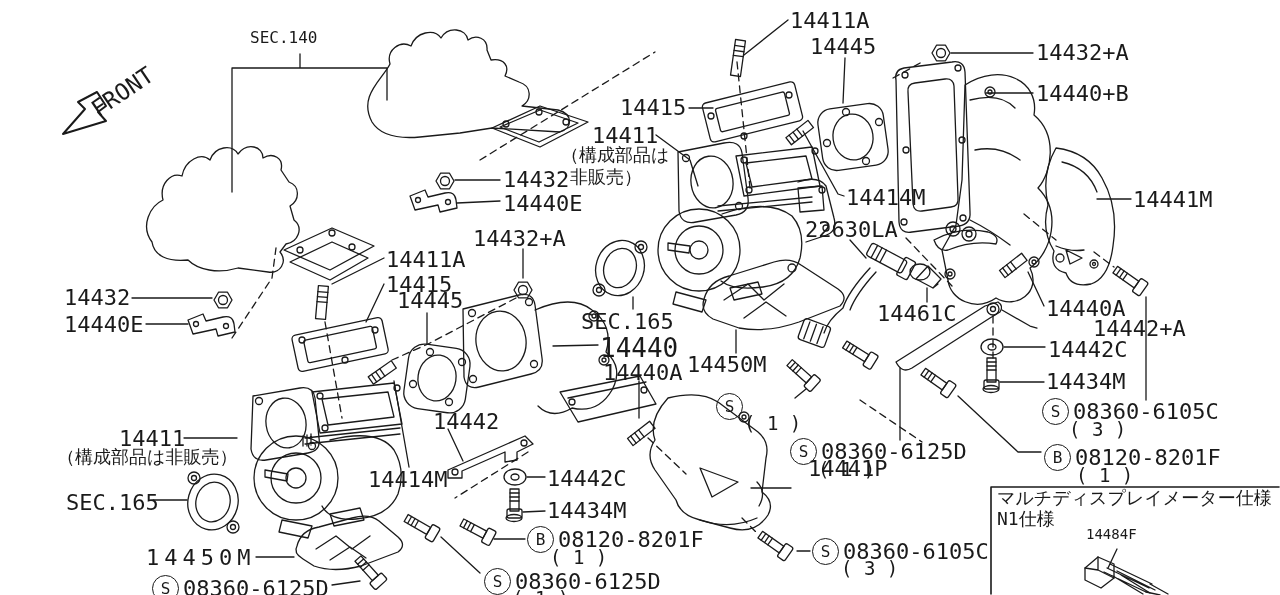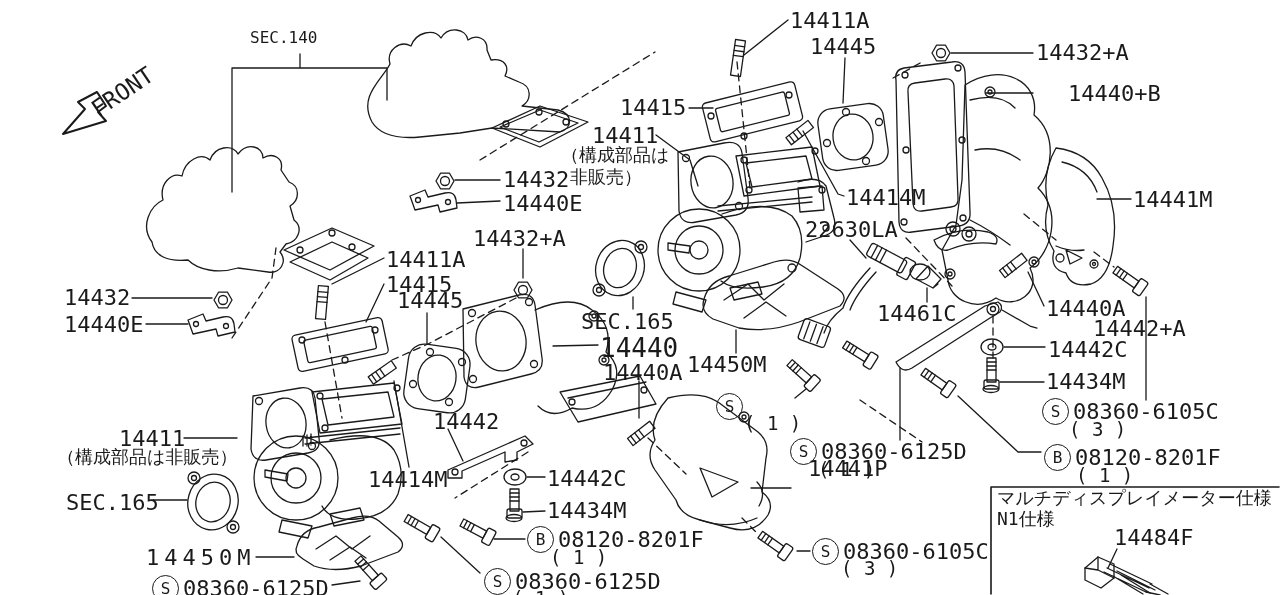--- a/index.html
+++ b/index.html
@@ -439,21 +439,21 @@
       <div class="lbl" style="left: 94px; top: 100px; font-size: 23px; transform: rotate(-34deg); transform-origin: left center;">FRONT</div>
       <div class="lbl" style="left: 790px; top: 10px; font-size: 22px;">14411A</div>
       <div class="lbl" style="left: 810px; top: 36px; font-size: 22px;">14445</div>
       <div class="lbl" style="left: 620px; top: 97px; font-size: 22px;">14415</div>
       <div class="lbl" style="left: 592px; top: 125px; font-size: 22px;">14411</div>
       <div class="lbl" style="left: 561px; top: 146px; font-size: 18px;">（構成部品は</div>
       <div class="lbl" style="left: 570px; top: 168px; font-size: 18px;">非販売）</div>
       <div class="lbl" style="left: 503px; top: 169px; font-size: 22px;">14432</div>
       <div class="lbl" style="left: 503px; top: 193px; font-size: 22px;">14440E</div>
       <div class="lbl" style="left: 1036px; top: 42px; font-size: 22px;">14432+A</div>
-      <div class="lbl" style="left: 1068px; top: 83px; font-size: 22px;">14440+B</div>
+      <div class="lbl" style="left: 1036px; top: 83px; font-size: 22px;">14440+B</div>
       <div class="lbl" style="left: 1133px; top: 189px; font-size: 22px;">14441M</div>
       <div class="lbl" style="left: 846px; top: 187px; font-size: 22px;">14414M</div>
       <div class="lbl" style="left: 805px; top: 219px; font-size: 22px;">22630LA</div>
       <div class="lbl" style="left: 473px; top: 228px; font-size: 22px;">14432+A</div>
       <div class="lbl" style="left: 386px; top: 249px; font-size: 22px;">14411A</div>
       <div class="lbl" style="left: 386px; top: 274px; font-size: 22px;">14415</div>
       <div class="lbl" style="left: 397px; top: 290px; font-size: 22px;">14445</div>
       <div class="lbl" style="left: 64px; top: 287px; font-size: 22px;">14432</div>
       <div class="lbl" style="left: 64px; top: 314px; font-size: 22px;">14440E</div>
       <div class="lbl" style="left: 581px; top: 311px; font-size: 22px;">SEC.165</div>
@@ -476,21 +476,21 @@
       <div class="lbl" style="left: 547px; top: 500px; font-size: 22px;">14434M</div>
       <div class="lbl" style="left: 744px; top: 414px; font-size: 19px;">( 1 )</div>
       <div class="lbl" style="left: 818px; top: 460px; font-size: 19px;">( 1 )</div>
       <div class="lbl" style="left: 841px; top: 559px; font-size: 19px;">( 3 )</div>
       <div class="lbl" style="left: 1069px; top: 420px; font-size: 19px;">( 3 )</div>
       <div class="lbl" style="left: 1076px; top: 466px; font-size: 19px;">( 1 )</div>
       <div class="lbl" style="left: 550px; top: 548px; font-size: 19px;">( 1 )</div>
       <div class="lbl" style="left: 512px; top: 589px; font-size: 19px;">( 1 )</div>
       <div class="lbl" style="left: 997px; top: 489px; font-size: 18px; text-align: center;">マルチディスプレイメーター仕様</div>
       <div class="lbl" style="left: 997px; top: 510px; font-size: 18px;">N1仕様</div>
-      <div class="lbl" style="left: 1114px; top: 527px; font-size: 22px;">14484F</div>
+      <div class="lbl" style="left: 1086px; top: 527px; font-size: 14px;">14484F</div>
       <div class="callout" style="left: 716px; top: 393px;">
         <span class="sym">S</span>
       </div>
       <div class="callout" style="left: 790px; top: 438px;">
         <span class="sym">S</span>
         <span class="code">08360-6125D</span>
       </div>
       <div class="callout" style="left: 812px; top: 538px;">
         <span class="sym">S</span>
         <span class="code">08360-6105C</span>

